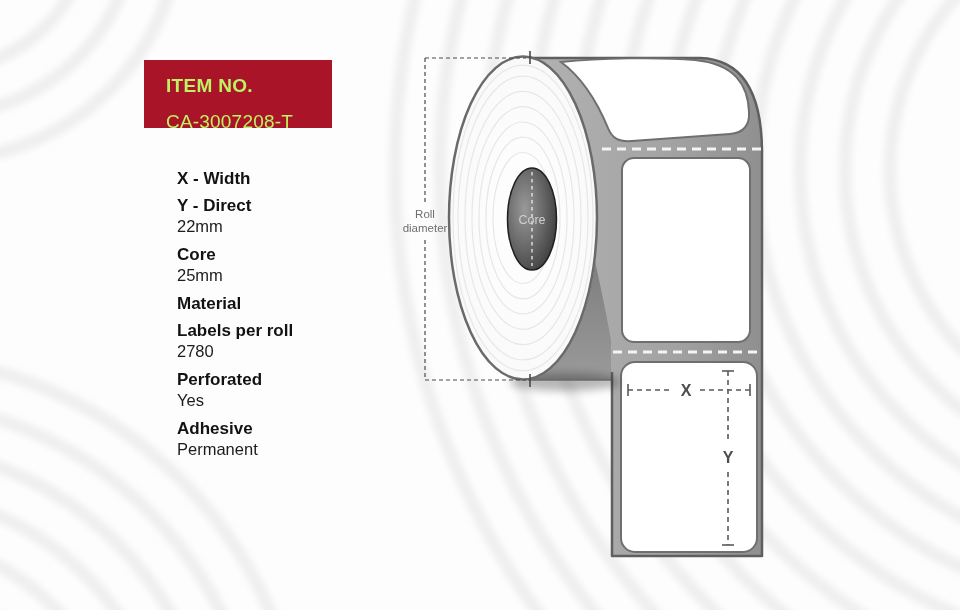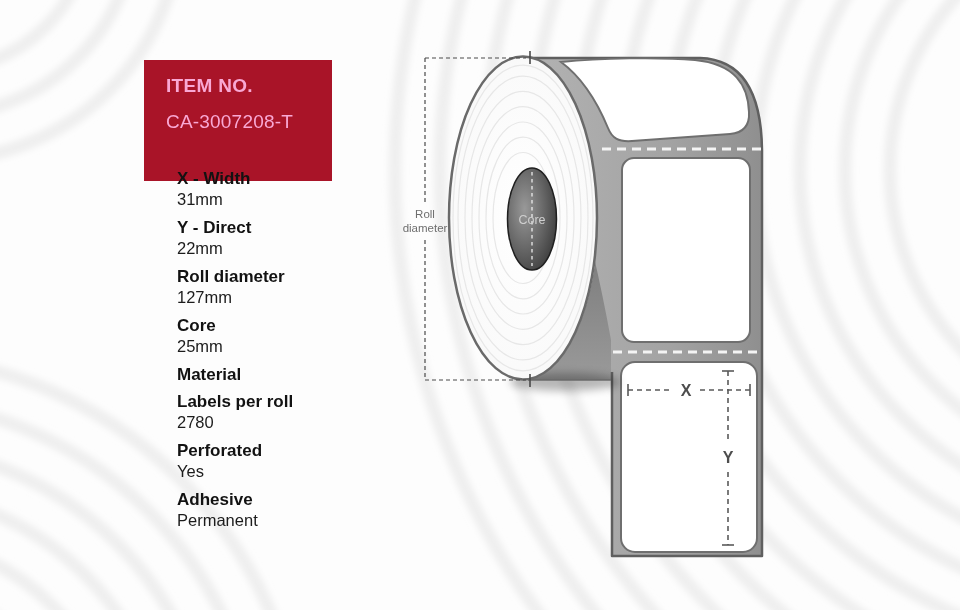--- a/index.html
+++ b/index.html
@@ -2,22 +2,22 @@
 <html><head>
 <meta charset="utf-8">
 <style>
   html,body{margin:0;padding:0;background:#fcfcfc;}
   #canvas{
     position:relative;width:960px;height:610px;overflow:hidden;
     background:#fdfdfd;font-family:"Liberation Sans",sans-serif;
   }
   svg.diagram{position:absolute;left:0;top:0;}
   .item-box{
-    position:absolute;left:144px;top:60px;width:188px;height:121px;
-    background:#A91428;color:#f9a8d4;box-sizing:border-box;
+    position:absolute;left:144px;top:60px;width:188px;height:68px;
+    background:#A91428;color:#bef264;box-sizing:border-box;
     padding:15px 6px 0 22px;
   }
   .item-title{font-size:19px;font-weight:700;letter-spacing:.3px;line-height:22px;}
   .item-number{font-size:19px;font-weight:400;line-height:22px;margin-top:14px;letter-spacing:.2px;}
   .specs{position:absolute;left:177px;top:170px;width:220px;}
   .spec{margin-bottom:10px;}
   .spec-label{font-size:17px;font-weight:700;color:#121212;line-height:17px;}
   .spec-value{font-size:16.5px;font-weight:400;color:#1c1c1c;line-height:20px;margin-top:2px;}
   text{font-family:"Liberation Sans",sans-serif;}
 </style>
@@ -146,29 +146,24 @@
   </svg>
 
   <div class="item-box">
     <div class="item-title">ITEM NO.</div>
     <div class="item-number">CA-3007208-T</div>
   </div>
 
   <div class="specs">
     <div class="spec">
       <div class="spec-label">X - Width</div>
-      <div class="spec-value">31mm</div>
     </div>
     <div class="spec">
       <div class="spec-label">Y - Direct</div>
       <div class="spec-value">22mm</div>
-    </div>
-    <div class="spec">
-      <div class="spec-label">Roll diameter</div>
-      <div class="spec-value">127mm</div>
     </div>
     <div class="spec">
       <div class="spec-label">Core</div>
       <div class="spec-value">25mm</div>
     </div>
     <div class="spec">
       <div class="spec-label">Material</div>
     </div>
     <div class="spec">
       <div class="spec-label">Labels per roll</div>

